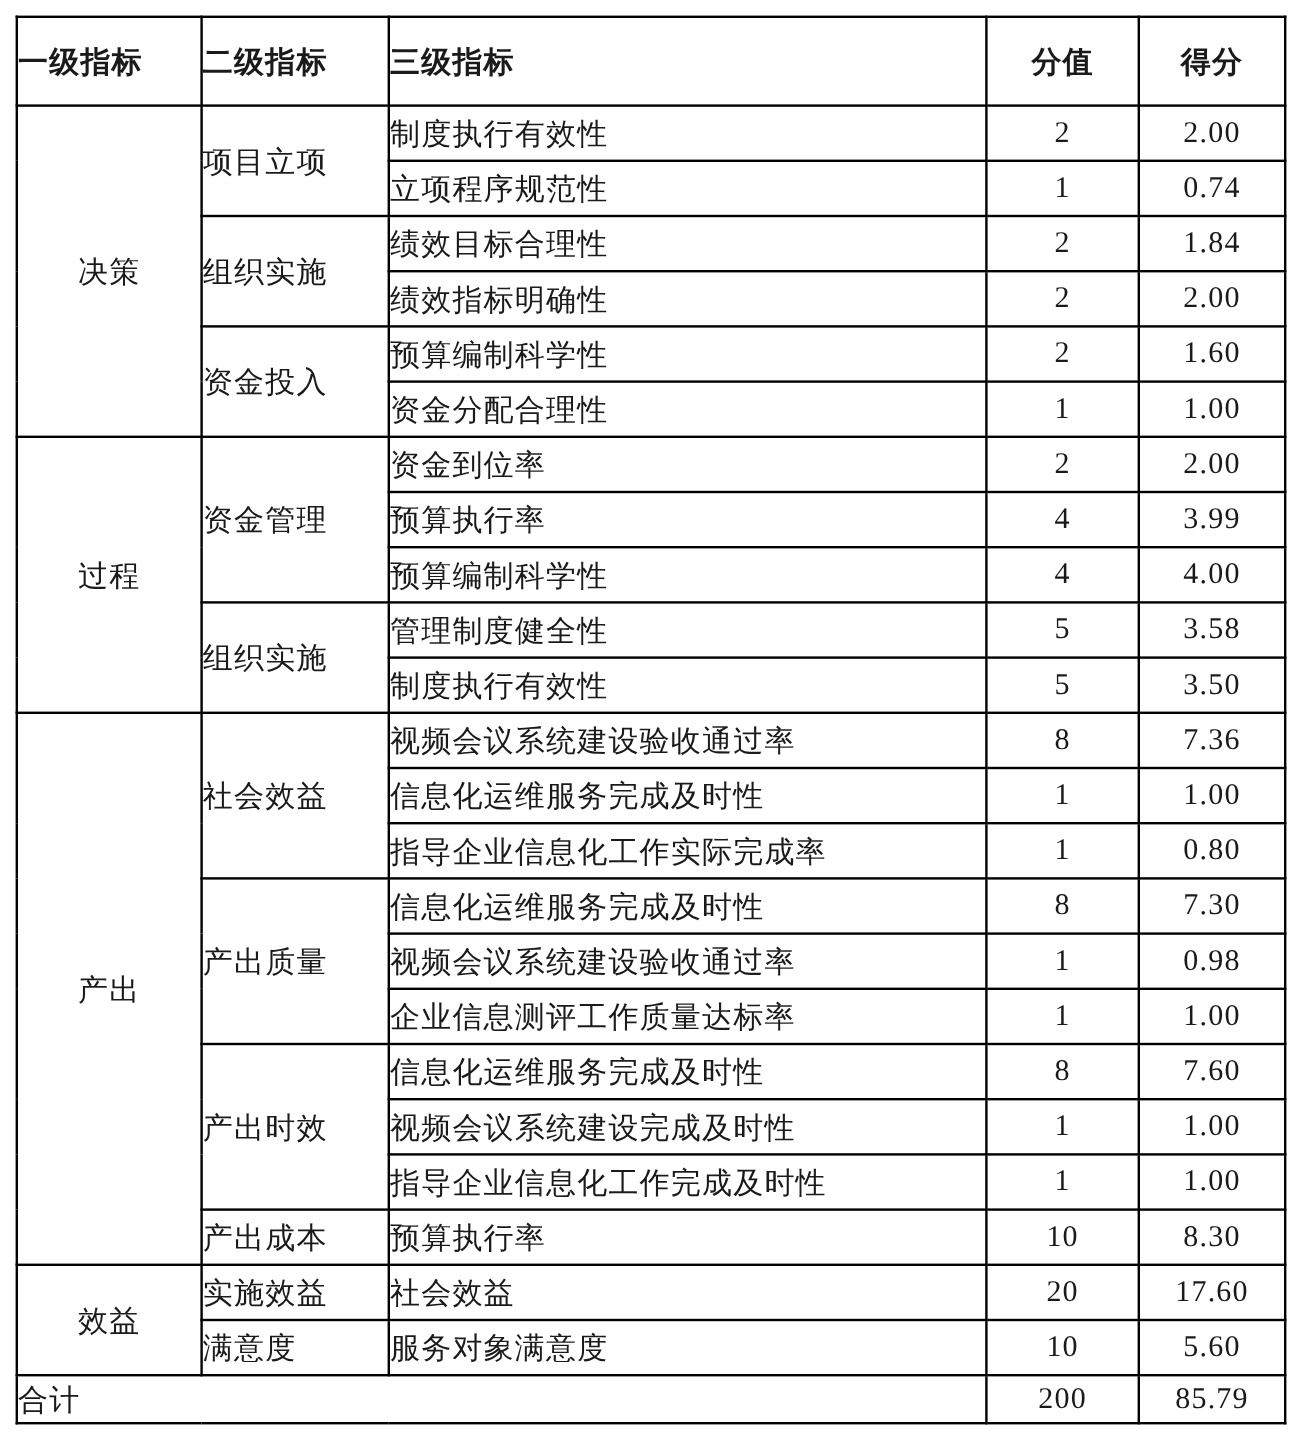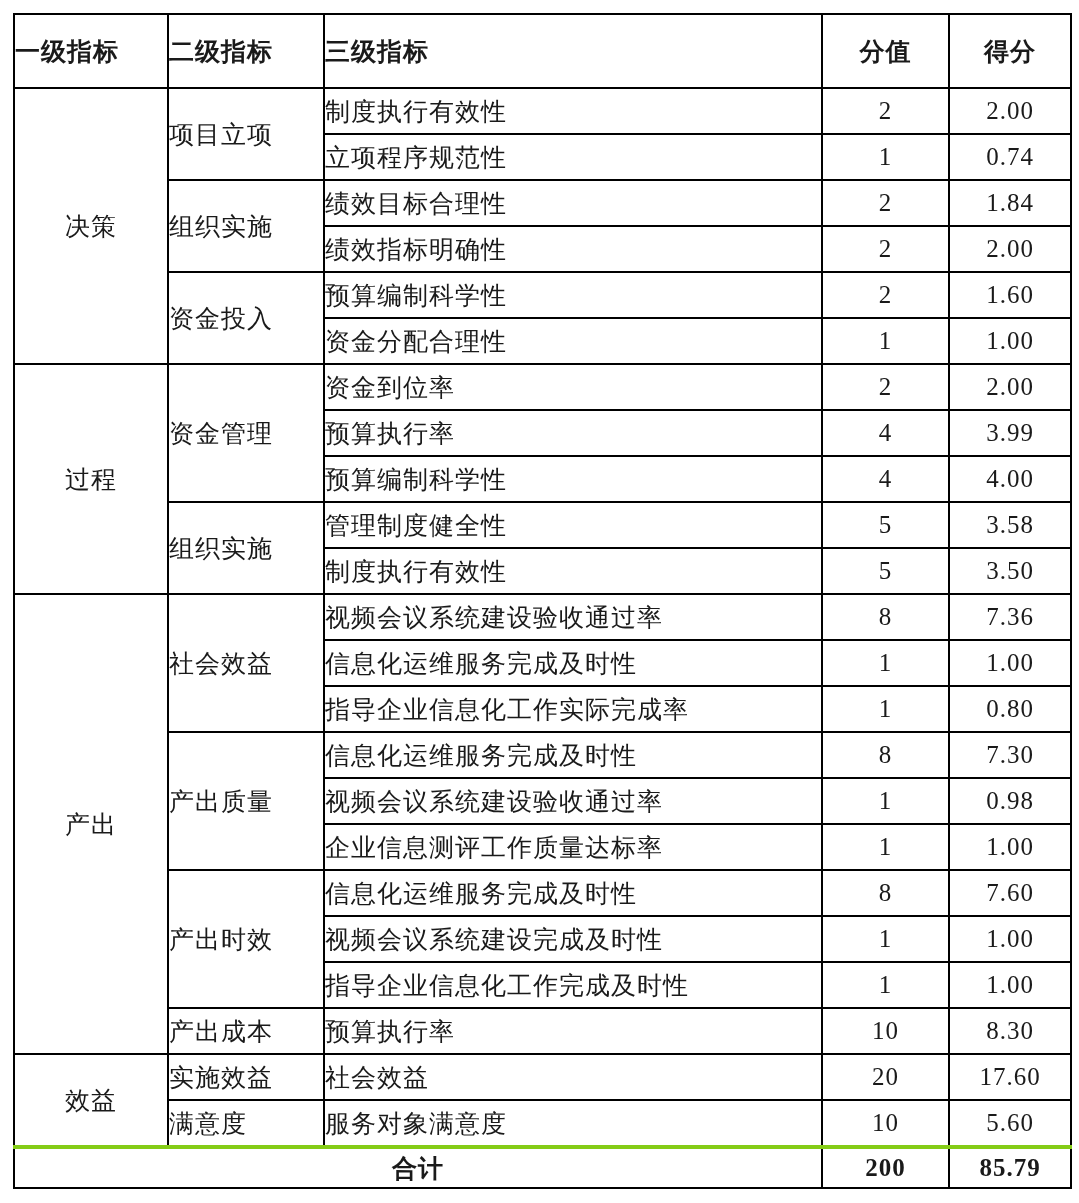--- a/index.html
+++ b/index.html
@@ -41,23 +41,22 @@
   }
   .score-table tr.data-row td {
     height: 44px;
     font-weight: normal;
   }
   .al { text-align: left; padding-left: 13px; }
   .ac { text-align: center; }
   .num { letter-spacing: 0.5px; }
   tr.total-row td {
     height: 38px;
-    font-weight: bold;
-    border-top: 4px solid #84cc16;
-    text-align: center;
+    font-weight: normal;
+    border-top: 1px solid #84cc16;
   }
   .score-table thead th { border-bottom: 2px solid #000000; }
 </style>
 </head>
 <body>
 
 <div id="page">
   <table class="score-table">
     <colgroup>
       <col style="width:154px">

